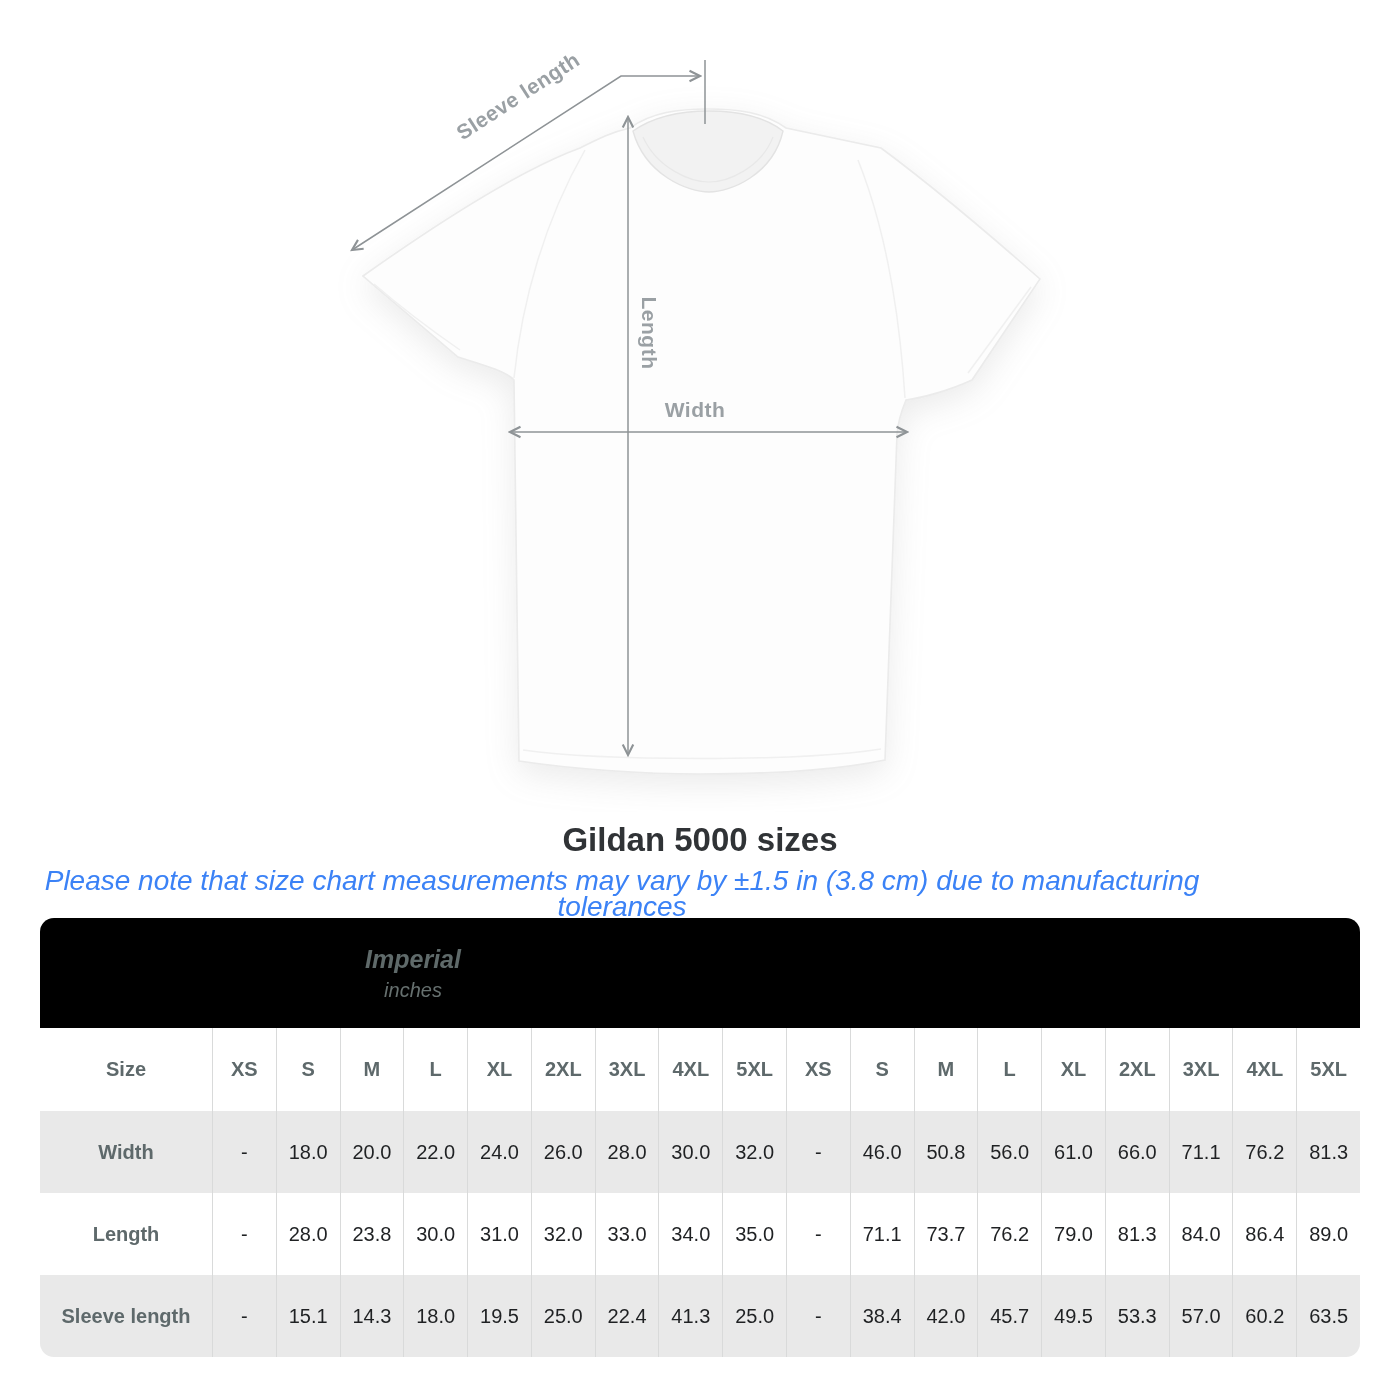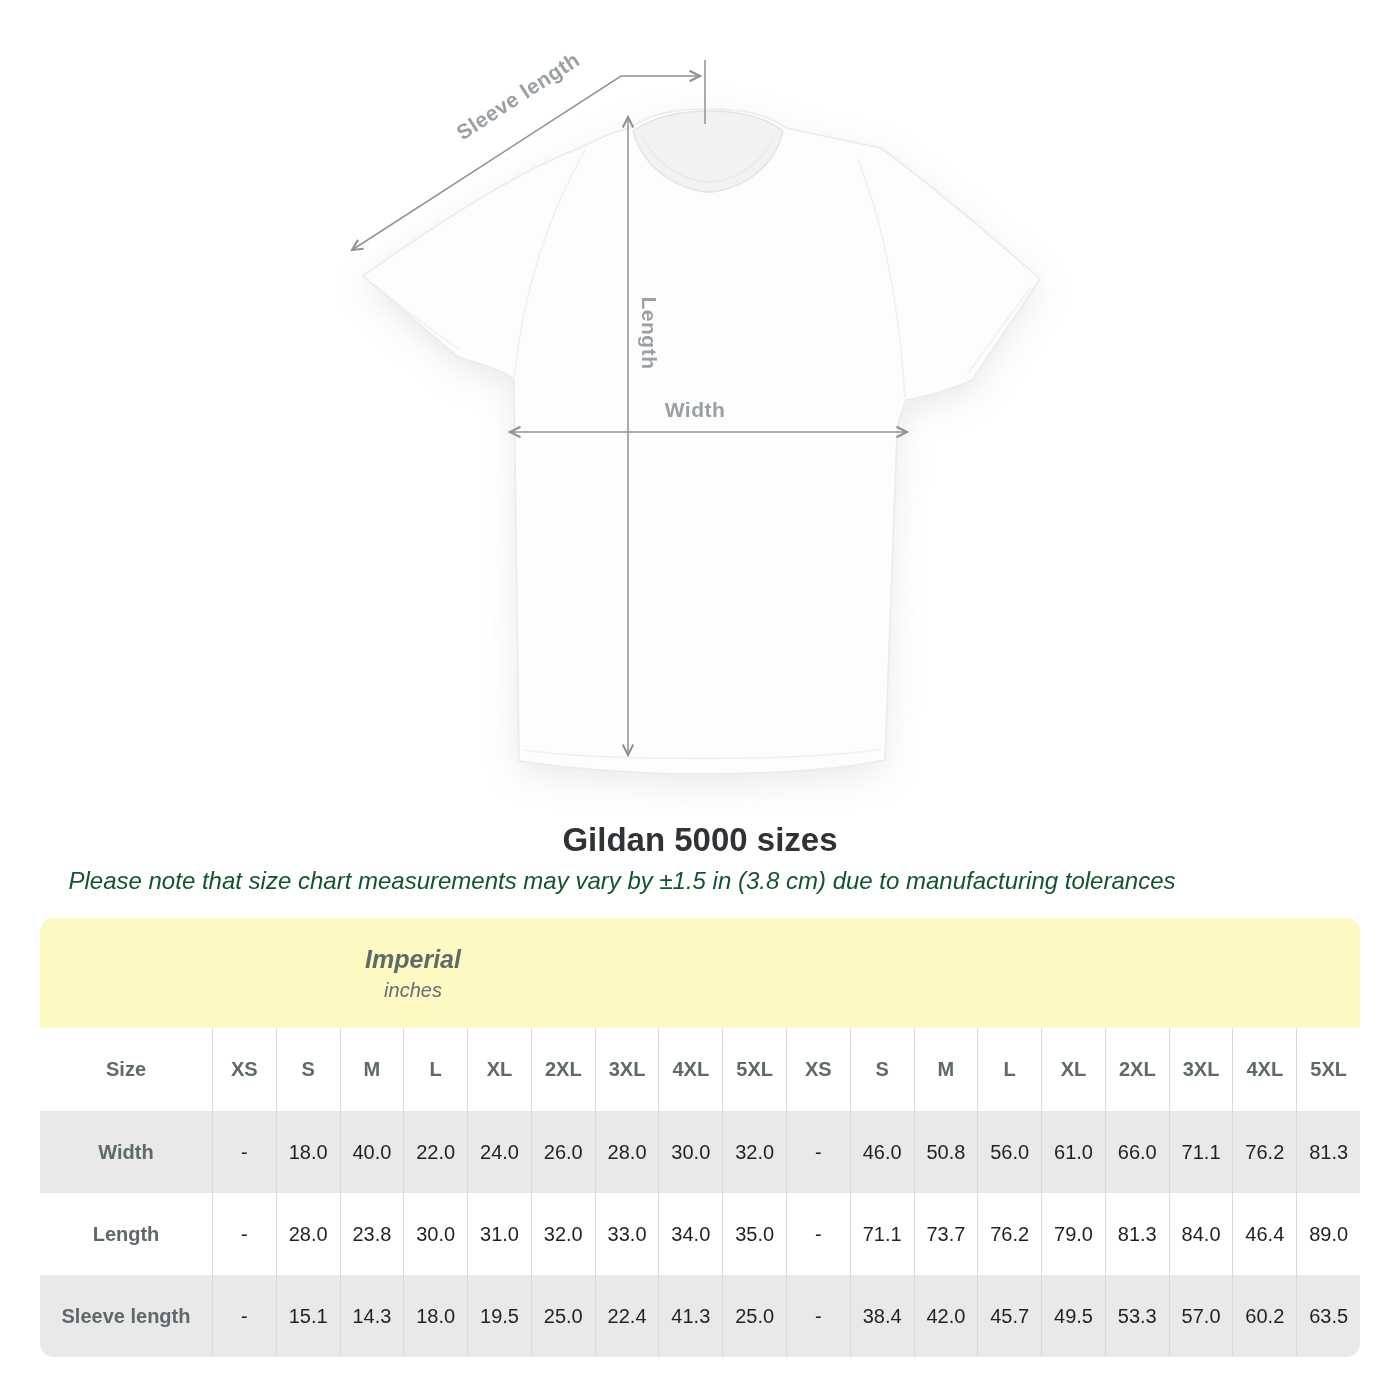--- a/index.html
+++ b/index.html
@@ -11,27 +11,27 @@
   .diagram{position:absolute;left:0;top:0;width:1400px;height:812px;}
   .shirt-shape{filter:drop-shadow(0 10px 16px rgba(110,110,110,.14));}
   .dim-label{font-weight:bold;font-size:21px;fill:#9aa0a4;letter-spacing:.5px;}
   
   .page-title{
     position:absolute;top:820px;left:0;width:1400px;text-align:center;
     font-size:33px;font-weight:bold;color:#303336;line-height:40px;
   }
   .page-note{
     position:absolute;top:868px;left:0;width:1244px;text-align:center;
-    font-size:24px;font-style:italic;color:#14532d;line-height:26px;
+    font-size:28px;font-style:italic;color:#3b82f6;line-height:26px;
   }
   
   .size-table{position:absolute;top:918px;left:40px;width:1320px;}
   .trow{display:grid;grid-template-columns:172px repeat(18,1fr);}
   .trow.band{
-    grid-template-columns:746px 574px;height:110px;background:#fef9c3;
+    grid-template-columns:746px 574px;height:110px;background:#000000;
     border-radius:14px 14px 0 0;
   }
   .band-cell{display:flex;flex-direction:column;align-items:center;justify-content:center;gap:5px;}
   .gname{font-size:25px;font-weight:bold;font-style:italic;color:#5f6a6a;}
   .gunit{font-size:20px;font-style:italic;color:#66706f;}
   .trow.thead{height:83px;background:#ffffff;}
   .trow.data{height:82px;}
   .trow.gray{background:#e9e9e9;}
   .trow.white{background:#ffffff;}
   .trow.last{border-radius:0 0 14px 14px;overflow:hidden;}
@@ -127,21 +127,21 @@
     <div class="cell lbl div">2XL</div>
     <div class="cell lbl div">3XL</div>
     <div class="cell lbl div">4XL</div>
     <div class="cell lbl div">5XL</div>
   </div>
 
   <div class="trow data gray">
     <div class="cell lbl">Width</div>
     <div class="cell num div">-</div>
     <div class="cell num div">18.0</div>
-    <div class="cell num div">40.0</div>
+    <div class="cell num div">20.0</div>
     <div class="cell num div">22.0</div>
     <div class="cell num div">24.0</div>
     <div class="cell num div">26.0</div>
     <div class="cell num div">28.0</div>
     <div class="cell num div">30.0</div>
     <div class="cell num div">32.0</div>
     <div class="cell num div">-</div>
     <div class="cell num div">46.0</div>
     <div class="cell num div">50.8</div>
     <div class="cell num div">56.0</div>
@@ -163,21 +163,21 @@
     <div class="cell num div">33.0</div>
     <div class="cell num div">34.0</div>
     <div class="cell num div">35.0</div>
     <div class="cell num div">-</div>
     <div class="cell num div">71.1</div>
     <div class="cell num div">73.7</div>
     <div class="cell num div">76.2</div>
     <div class="cell num div">79.0</div>
     <div class="cell num div">81.3</div>
     <div class="cell num div">84.0</div>
-    <div class="cell num div">46.4</div>
+    <div class="cell num div">86.4</div>
     <div class="cell num div">89.0</div>
   </div>
 
   <div class="trow data gray last">
     <div class="cell lbl">Sleeve length</div>
     <div class="cell num div">-</div>
     <div class="cell num div">15.1</div>
     <div class="cell num div">14.3</div>
     <div class="cell num div">18.0</div>
     <div class="cell num div">19.5</div>

